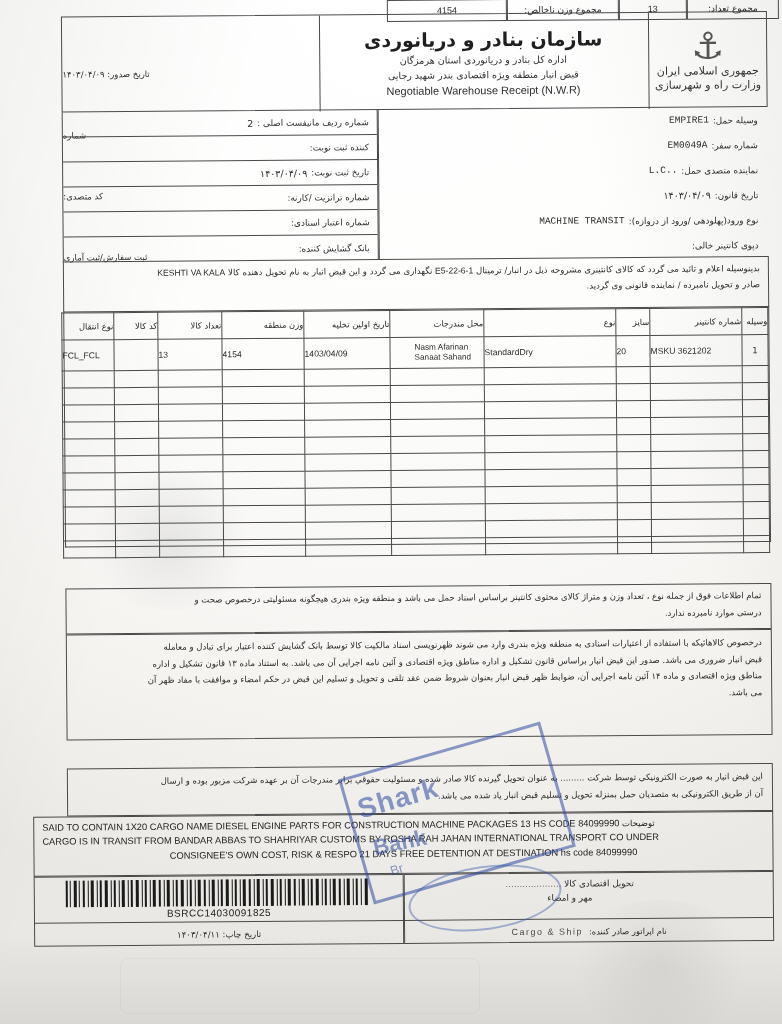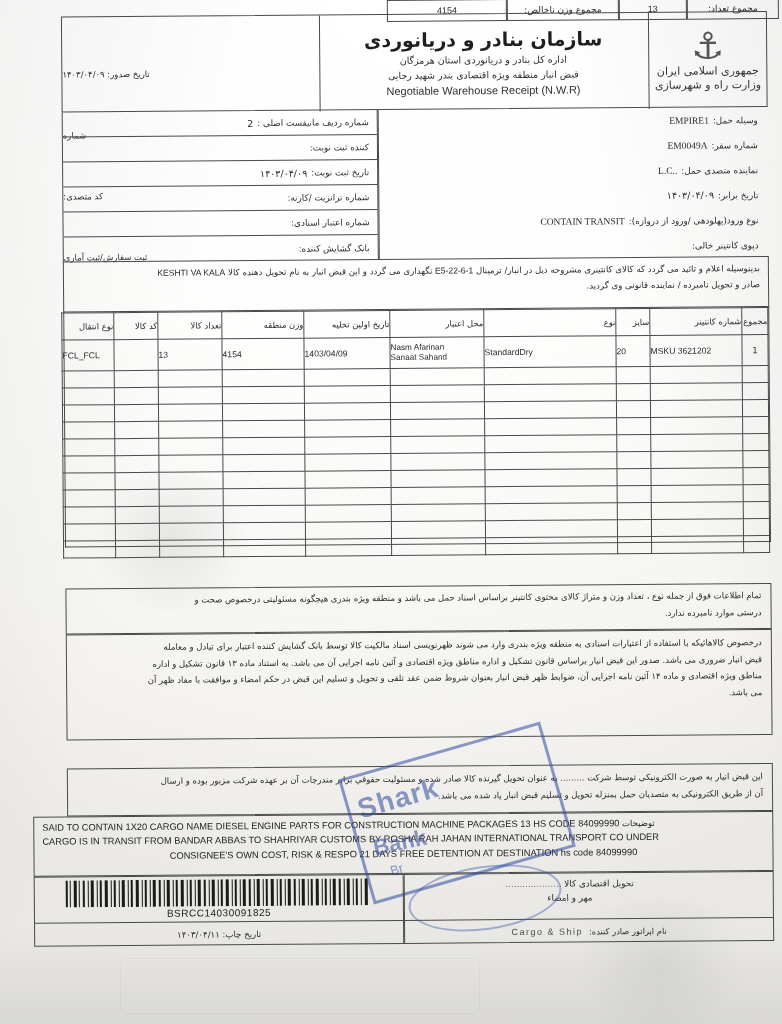--- a/index.html
+++ b/index.html
@@ -67,37 +67,37 @@
   #meta-left{left:64px;top:110px;width:316px;height:150px;border-top:none;}
   #meta-right{left:380px;top:110px;width:390px;height:150px;border-top:none;border-right:none;}
   .frow{
     height:25px;border-bottom:1px solid #4a4a4a;box-sizing:border-box;
     display:flex;align-items:center;font-size:8.8px;color:#2b2b2b;
   }
   #meta-left .frow{padding-right:8px;justify-content:flex-start;}
   #meta-left .frow:last-child{border-bottom:none;}
   #meta-right .frow{padding-right:10px;justify-content:flex-start;border-bottom:none;}
   .fval{margin-right:4px;font-size:9.5px;}
-  .fval.en{font-family:Liberation Serif, serif;direction:ltr;display:inline-block;}
+  .fval.en{font-family:Liberation Mono, monospace;direction:ltr;display:inline-block;}
 
   
   #decl{left:64px;top:260px;width:706px;height:50px;border-top:none;
         padding:4px 8px 0 8px;box-sizing:border-box;}
   #decl p{margin:0;font-size:8.6px;line-height:1.85;color:#2b2b2b;text-align:right;}
   .en-inline{font-family:"Liberation Sans",sans-serif;direction:ltr;display:inline-block;}
 
   
   #tbl{left:64px;top:310px;width:706px;height:235px;border-top:none;}
   table{border-collapse:collapse;width:100%;table-layout:fixed;}
   th,td{border:1px solid #4a4a4a;padding:0;text-align:center;vertical-align:middle;color:#2b2b2b;}
   th{height:26px;font-weight:normal;font-size:8.4px;}
   td{height:16px;font-size:8.6px;}
   tr.data-row td{height:30px;}
   td.en,th.en{font-family:"Liberation Sans",sans-serif;direction:ltr;}
-  .cell2{line-height:1.25;font-size:8.2px;}
+  .cell2{line-height:1.25;font-size:8.2px;padding-left:24px;}
 
   
   #totals{left:378px;top:556px;width:392px;height:22px;border:none;}
   #totals .tbox{
     position:absolute;top:0;height:22px;border:1px solid #4a4a4a;box-sizing:border-box;
     display:flex;align-items:center;justify-content:center;font-size:9px;color:#2b2b2b;
   }
   #t-lab1{right:0;width:92px;}
   #t-val1{right:92px;width:68px;}
   #t-lab2{right:160px;width:112px;}
@@ -245,26 +245,26 @@
     </div>
     <div class="frow fa">
       <span>شماره سفر:</span>
       <span class="fval en">EM0049A</span>
     </div>
     <div class="frow fa">
       <span>نماینده متصدی حمل:</span>
       <span class="fval en">L.C..</span>
     </div>
     <div class="frow fa">
-      <span>تاریخ برابر:</span>
+      <span>تاریخ قانون:</span>
       <span class="fval">۱۴۰۳/۰۴/۰۹</span>
     </div>
     <div class="frow fa">
       <span>نوع ورود(پهلودهی /ورود از دروازه):</span>
-      <span class="fval en">CONTAIN TRANSIT</span>
+      <span class="fval en">MACHINE TRANSIT</span>
     </div>
     <div class="frow fa">
       <span>دپوی کانتینر خالی:</span>
       <span class="fval"></span>
     </div>
   </div>
 
   <div class="box" id="decl">
     <p class="fa">
       <span>بدینوسیله اعلام و تائید می گردد که کالای کانتینری مشروحه ذیل در انبار/ ترمینال</span>
@@ -284,25 +284,25 @@
           <col style="width:132px">
         <col style="width:94px">
           <col style="width:86px">
           <col style="width:82px">
           <col style="width:64px">
         <col style="width:44px">
           <col style="width:52px">
       </colgroup>
       <thead>
         <tr>
-          <th class="fa">مجموع</th>
+          <th class="fa">وسیله</th>
           <th class="fa">شماره کانتینر</th>
           <th class="fa">سایز</th>
           <th class="fa">نوع</th>
-          <th class="fa">محل اعتبار</th>
+          <th class="fa">محل مندرجات</th>
           <th class="fa">تاریخ اولین تخلیه</th>
           <th class="fa">وزن منطقه</th>
           <th class="fa">تعداد کالا</th>
           <th class="fa">کد کالا</th>
           <th class="fa">نوع انتقال</th>
         </tr>
       </thead>
       <tbody id="tbody">
         <tr class="data-row">
           <td>1</td>

